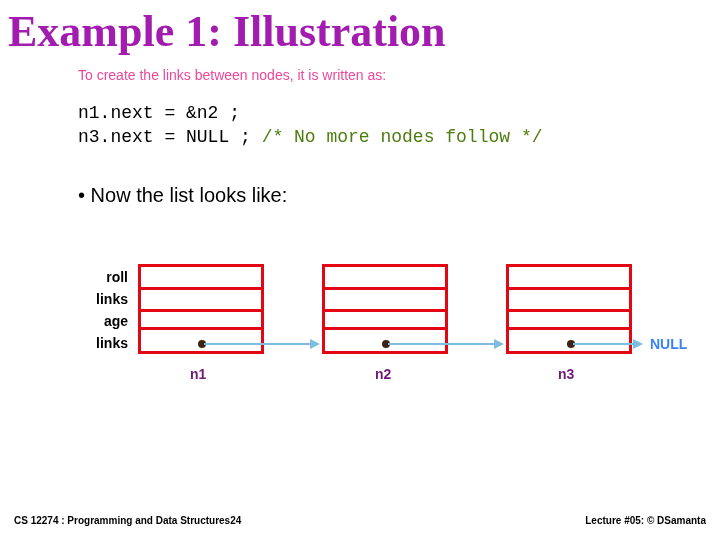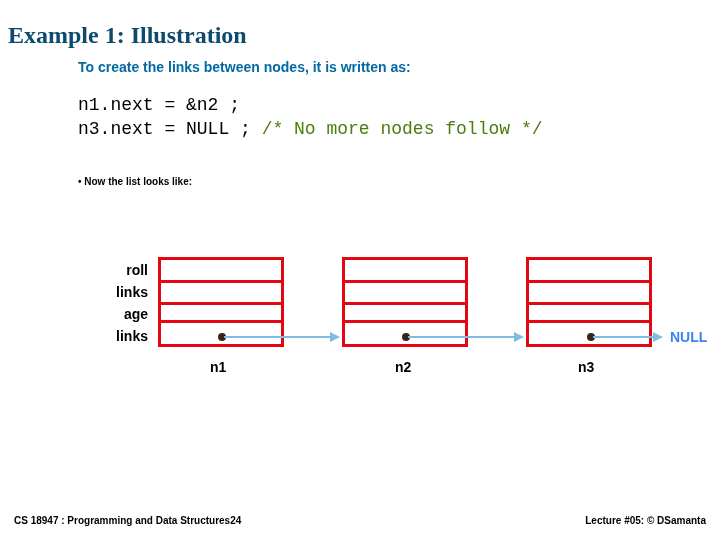--- a/index.html
+++ b/index.html
@@ -4,58 +4,56 @@
 <style>
   * { margin: 0; padding: 0; box-sizing: border-box; }
   html, body { width: 720px; height: 540px; overflow: hidden; }
   body {
     font-family: Verdana, Geneva, sans-serif;
     background: #fff;
     position: relative;
   }
   .title {
     font-family: "Times New Roman", serif;
-    font-size: 24px;
+    font-size: 44px;
     font-weight: bold;
-    color: #0c4a6e;
+    color: #a21caf;
     padding: 6px 0 10px 8px;
-    margin-top: 16px;
   }
   .content {
     padding-left: 78px;
     padding-right: 30px;
   }
   .intro {
     font-size: 14px;
-    font-weight: bold;
-    color: #0369a1;
+    font-weight: normal;
+    color: #ec4899;
     margin-bottom: 18px;
   }
   .code {
     font-family: "Courier New", monospace;
     font-size: 18px;
     color: #000;
     line-height: 1.35;
     margin-bottom: 34px;
   }
   .comment { color: #4d7c0f; }
   .bullet {
-    font-size: 10px;
-    font-weight: bold;
+    font-size: 20px;
+    font-weight: normal;
     color: #000;
     margin-bottom: 34px;
   }
 
   .diagram {
     position: absolute;
-    top: 253px;
+    top: 260px;
     left: 0;
     width: 624px;
     height: 160px;
-    margin-left: 20px;
   }
   .fieldlabels {
     position: absolute;
     left: 78px;
     top: 6px;
     font-size: 14px;
     font-weight: bold;
     text-align: right;
     width: 50px;
   }
@@ -102,21 +100,21 @@
     position: absolute;
     right: -10px; top: -4px;
     border-left: 10px solid #7fbde0;
     border-top: 5px solid transparent;
     border-bottom: 5px solid transparent;
   }
   .nodename {
     position: absolute;
     font-size: 14px;
     font-weight: bold;
-    color: #000000;
+    color: #701a75;
   }
   .null-label {
     position: absolute;
     font-size: 14px;
     font-weight: bold;
     color: #3b82f6;
   }
 
   .footer {
     position: absolute;
@@ -176,16 +174,16 @@
     <div class="divider" style="top:42px;"></div>
     <div class="divider" style="top:60px;"></div>
   </div>
   <div class="dot" style="left:567px; top:80px;"></div>
   <div class="null-arrow" style="left:573px; top:83px; width:60px;"></div>
   <div class="null-label" style="left:650px; top:76px;">NULL</div>
   <div class="nodename" style="left:558px; top:106px;">n3</div>
 </div>
 
 <div class="footer">
-  <span>CS 18947 : Programming and Data Structures</span>
+  <span>CS 12274 : Programming and Data Structures</span>
   <span class="mid">24</span>
   <span>Lecture #05: © DSamanta</span>
 </div>
 
 </body></html>

